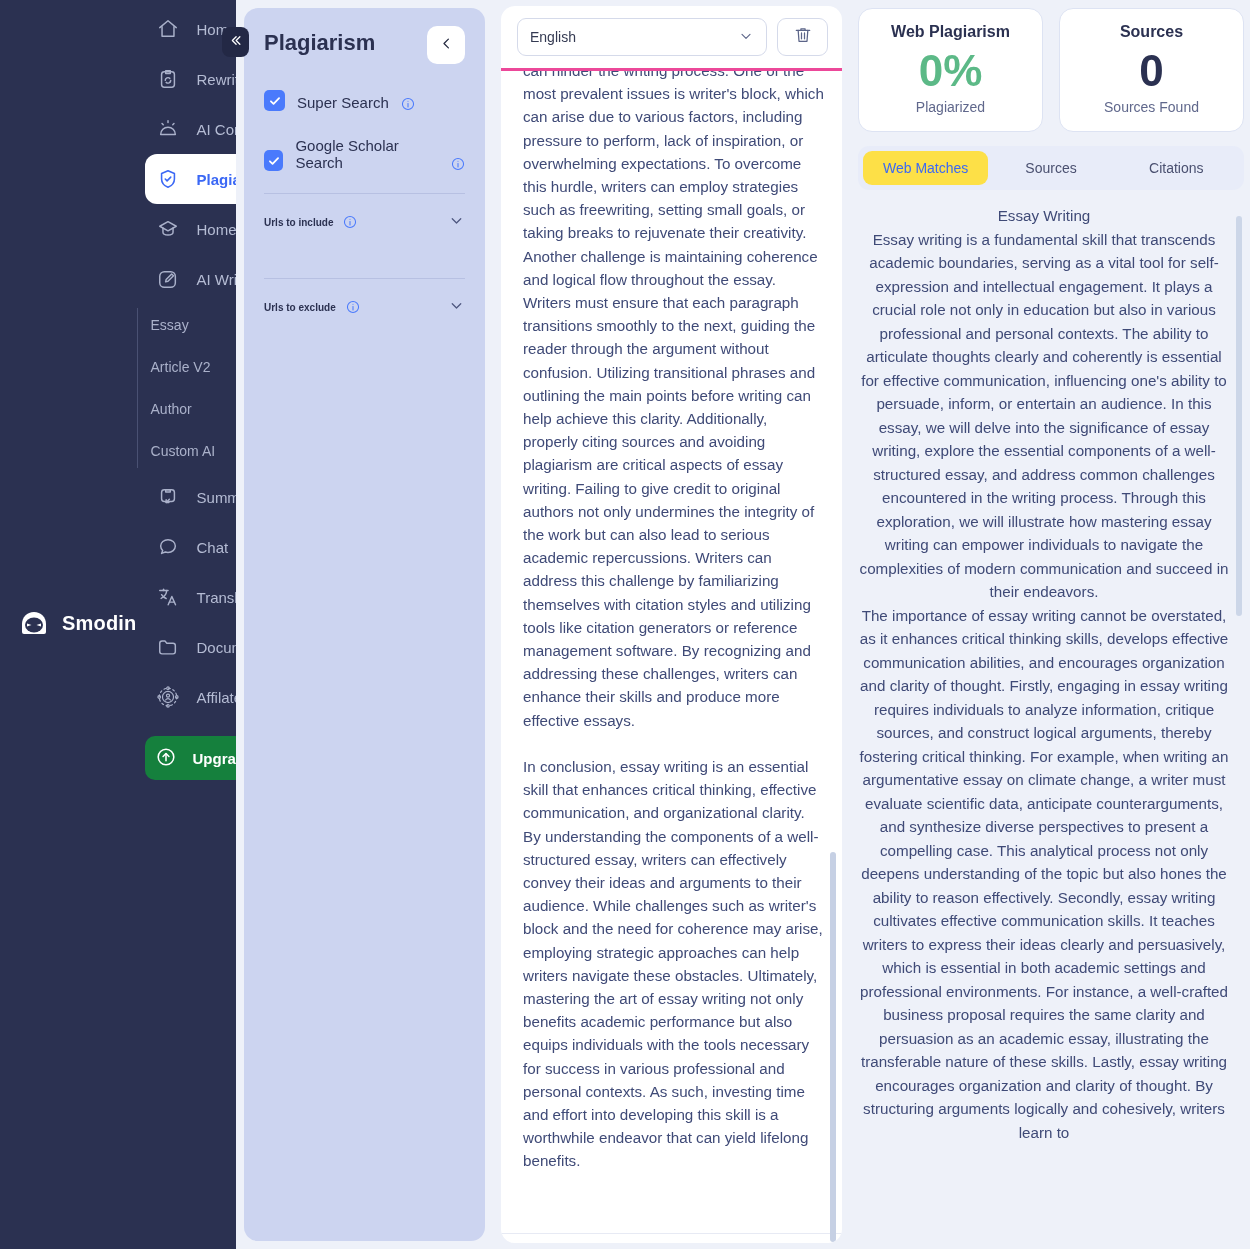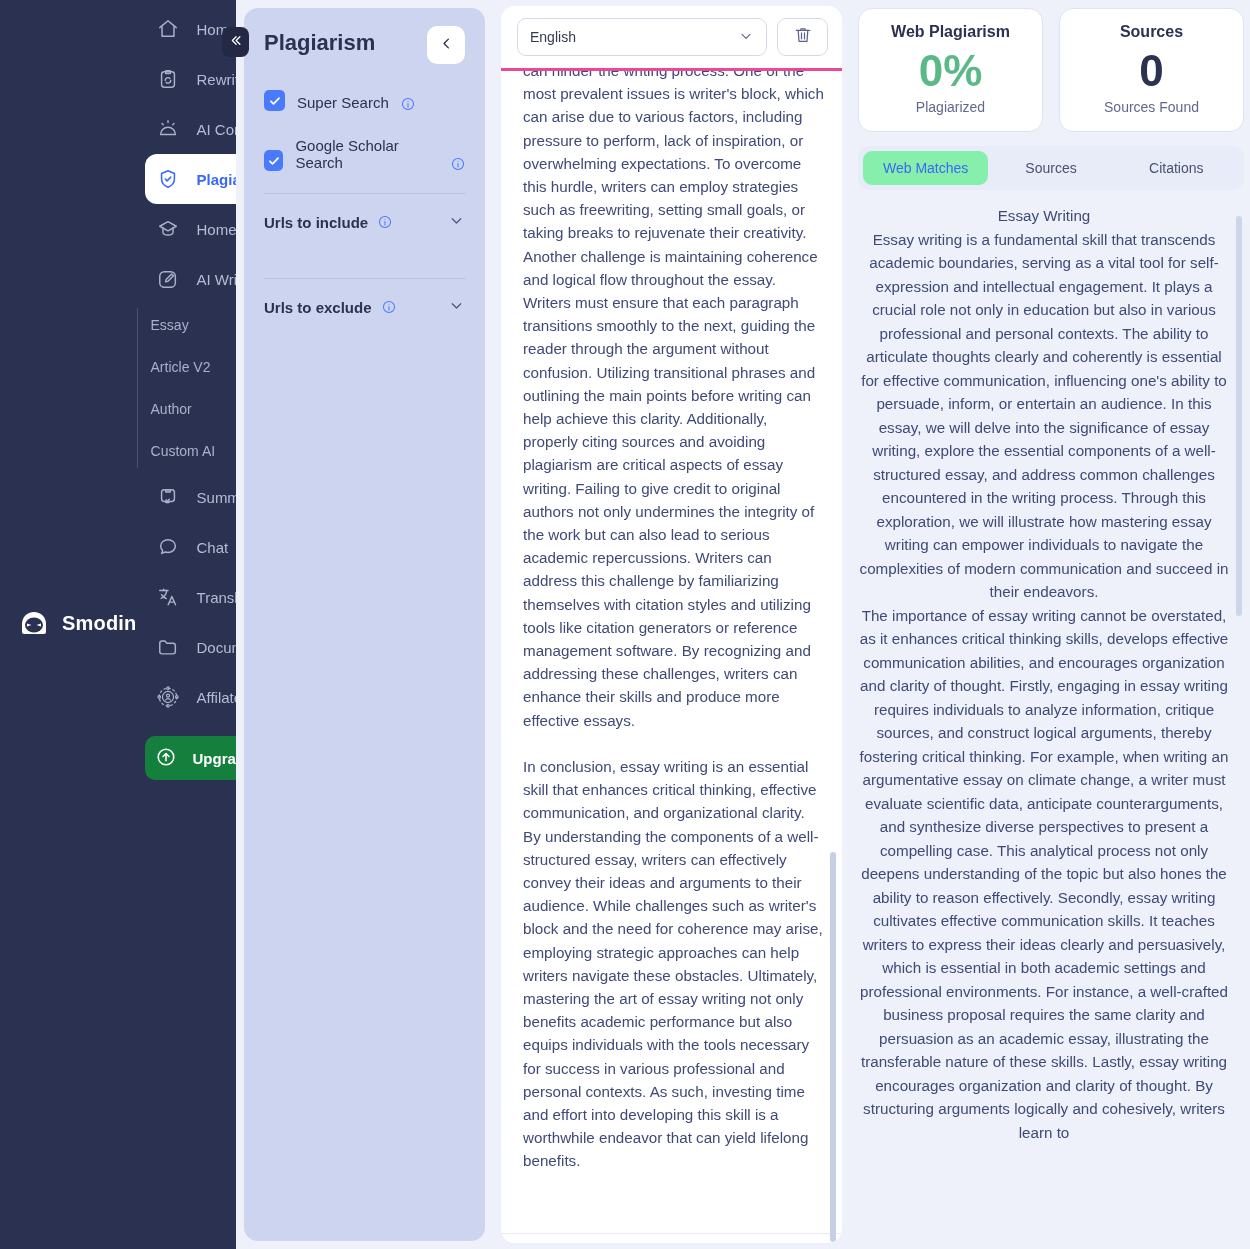--- a/index.html
+++ b/index.html
@@ -98,21 +98,21 @@
   }
   .cbox svg { display: block; }
   .check-label { color: #2b3151; font-size: 15px; }
   .info-ic { width: 14px; height: 14px; cursor: pointer; flex: 0 0 auto; }
 
   .hr { height: 1px; background: #b7c0e2; margin: 22px 0 0 0; }
   .acc-row {
     display: flex; align-items: center; gap: 10px;
     padding: 18px 0 18px 0; cursor: pointer;
   }
-  .acc-label { color: #2b3151; font-size: 15px; font-weight: bold; text-align: center; }
+  .acc-label { color: #2b3151; font-size: 10px; font-weight: bold; text-align: center; }
   .acc-chev { margin-left: auto; color: #4f5880; font-size: 13px; }
 
   
   .editor-col { width: 355px; min-width: 355px; padding: 6px 8px 6px 6px; height: 1249px; }
   .editor-card {
     background: #ffffff; border-radius: 14px; height: 100%;
     display: flex; flex-direction: column; overflow: hidden; position: relative;
   }
   .editor-toolbar {
     display: flex; align-items: center; gap: 10px;
@@ -156,21 +156,21 @@
   .stat-sub { color: #60688c; font-size: 14px; }
 
   .tabs {
     display: flex; background: #e8ecf9; border-radius: 11px;
     margin-top: 14px; padding: 5px; flex: 0 0 auto;
   }
   .tab {
     flex: 1 1 0; text-align: center; font-size: 14px; color: #4a5070;
     padding: 8px 0; border-radius: 9px; cursor: pointer; line-height: 18px;
   }
-  .tab.active { background: #86efac; color: #3b68f5; }
+  .tab.active { background: #fde047; color: #3b68f5; }
 
   .matches {
     margin-top: 14px; flex: 1 1 auto; position: relative;
     overflow: hidden; padding-right: 14px; min-height: 0; text-align: center;
   }
   .match-title { color: #3f4a77; font-size: 15.2px; line-height: 23.5px; }
   .match-body { color: #3f4a77; font-size: 15.2px; line-height: 23.5px; }
   .match-body p { margin: 0; }
   .results-scroll {
     position: absolute; right: 2px; top: 12px; width: 6px; height: 400px;

